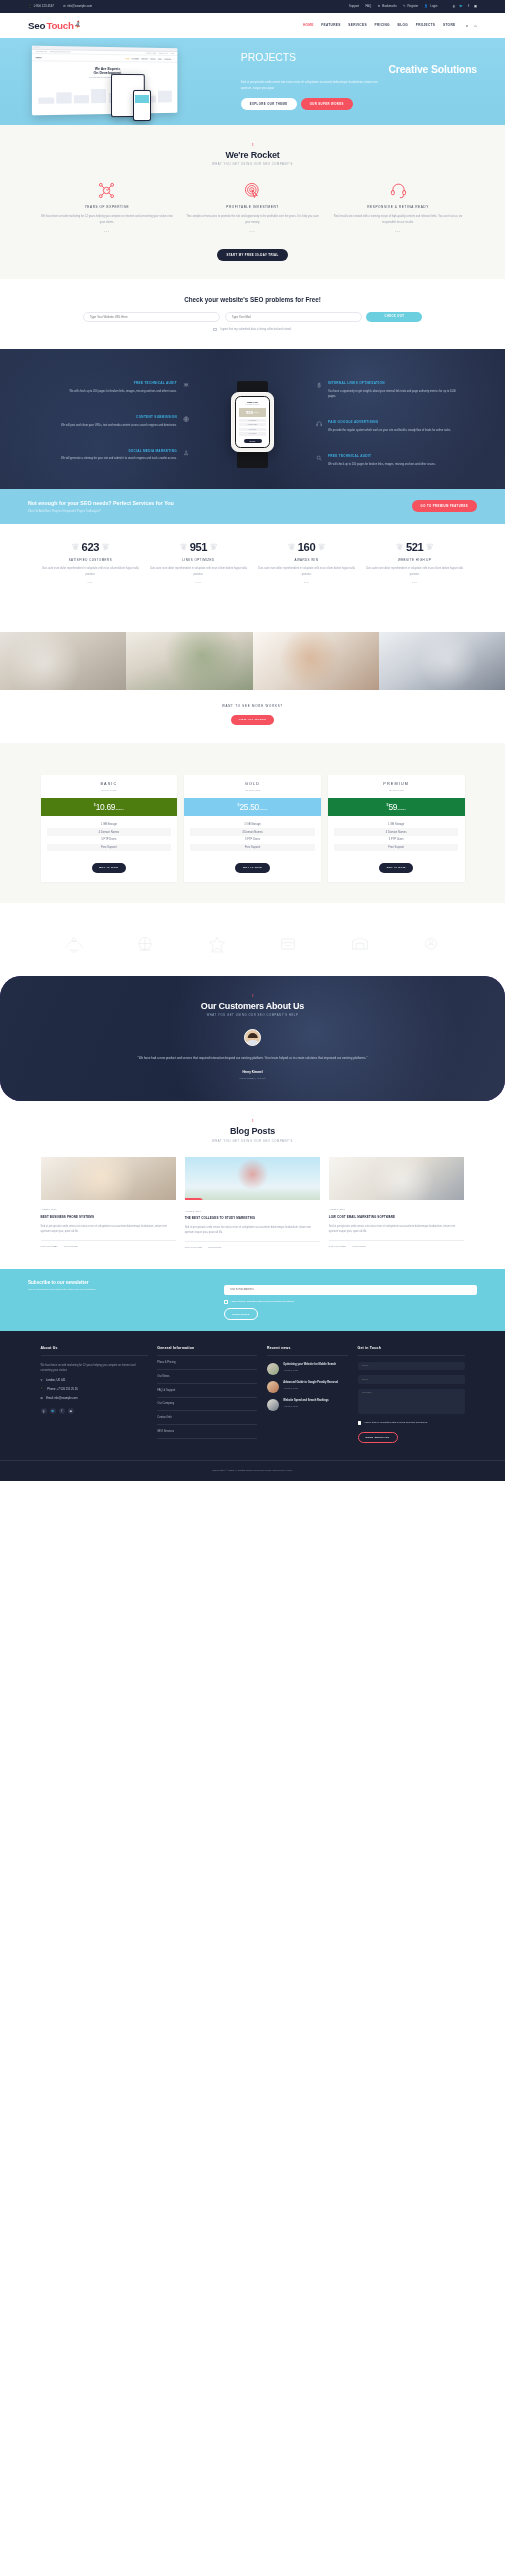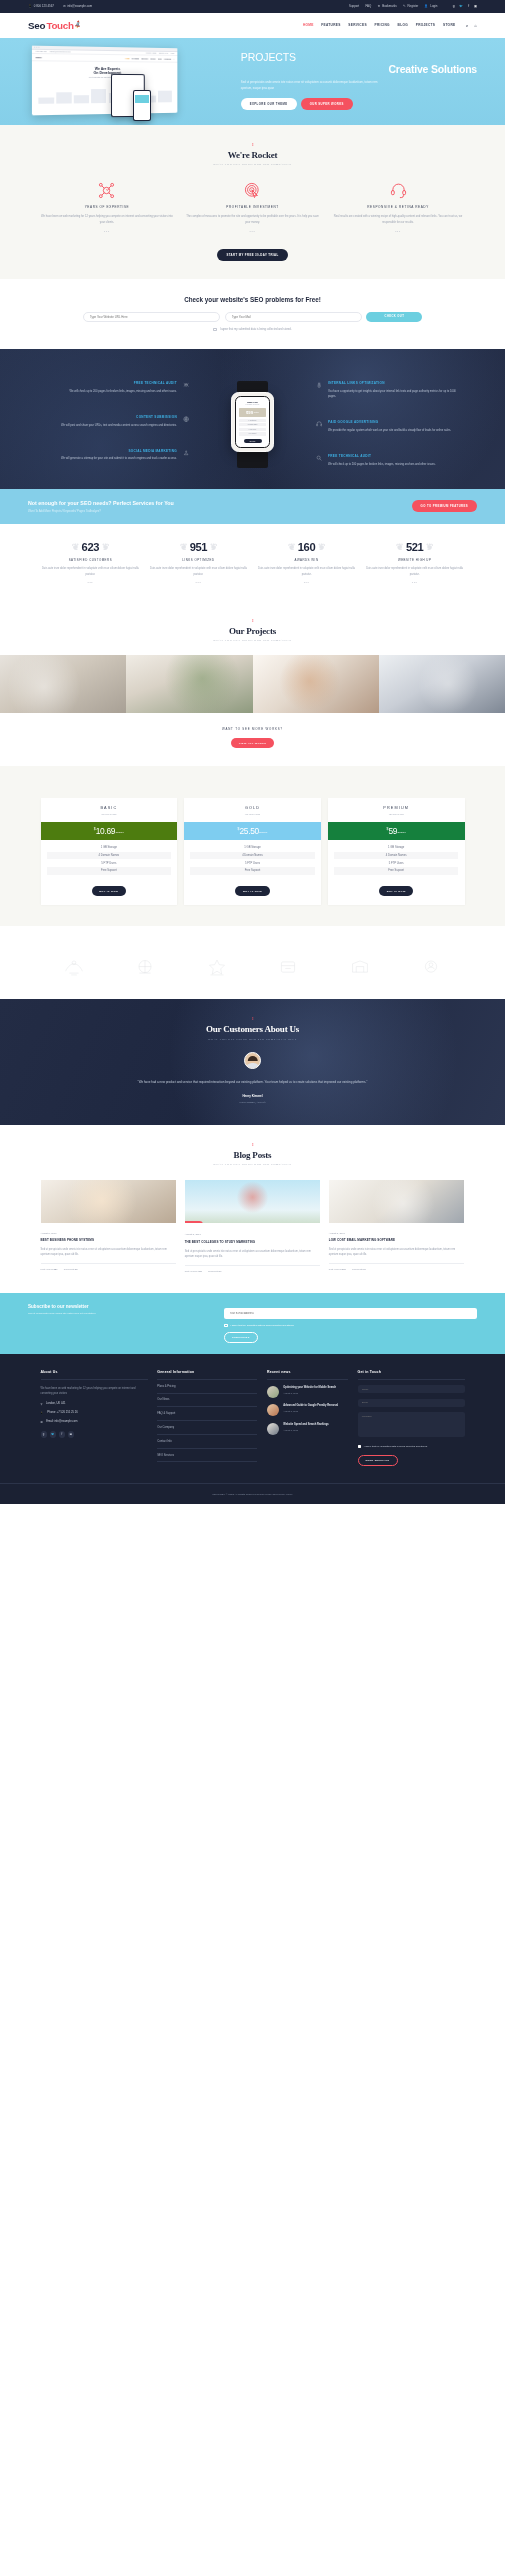--- a/index.html
+++ b/index.html
@@ -48,21 +48,21 @@
   .hero-right{flex:1;padding-left:9.8px;color:#fff;}
   .h-t1{font-size:10.5px;font-weight:300;letter-spacing:-0.1px;line-height:1.12;}
   .h-t2{font-size:10.5px;font-weight:bold;letter-spacing:-0.2px;line-height:1.12;text-align:right;}
   .h-p{font-size:2.9px;line-height:1.9;margin-top:4.9px;color:#eaf7fd;max-width:147px;}
   .h-btns{display:flex;gap:4.2px;margin-top:7px;}
   .btn{border:none;border-radius:28px;font-size:2.8px;font-weight:bold;letter-spacing:0.4px;padding:3.9px 9px;cursor:pointer;white-space:nowrap;}
   .btn-white{background:#fff;color:#3c4459;}
   .btn-red{background:#f5515f;color:#fff;}
   
   .sec{padding:18px 0;}
-  .sec-head{text-align:center;font-family:Liberation Serif, serif;}
+  .sec-head{text-align:center;}
   .tick{color:#f5515f;font-size:4.2px;letter-spacing:-0.7px;line-height:1;}
   .sec-title{font-size:9px;font-weight:bold;color:#1d2439;margin-top:2.8px;letter-spacing:-0.2px;}
   .sec-sub{font-size:2.7px;letter-spacing:0.6px;color:#9aa1b0;margin-top:3.5px;}
   
   .about{background:#f7f7f3;}
   .feat-row{display:flex;gap:12.6px;margin-top:14px;}
   .feat{flex:1;text-align:center;}
   .feat-ico{height:21px;display:flex;align-items:center;justify-content:center;}
   .feat-ico svg{width:17px;height:17px;stroke:#f5515f;fill:none;stroke-width:1.3;}
   .feat-t{font-size:3.1px;letter-spacing:0.6px;color:#3c4459;margin-top:4.2px;}
@@ -148,21 +148,21 @@
   .p-feats{padding:4.2px 6.3px 0;}
   .p-f{height:7.7px;display:flex;align-items:center;justify-content:center;font-size:2.7px;color:#6b7184;}
   .p-f.alt{background:#f6f6f7;}
   .p-foot{text-align:center;padding:7px 0 9px;}
   
   .clients{background:#fff;padding:17px 0 19.6px;}
   .cli-row{display:flex;gap:5.6px;margin-top:12.6px;align-items:center;}
   .cli{flex:1;height:24px;display:flex;align-items:center;justify-content:center;}
   .cli svg{width:28px;height:21px;stroke:#d9dbdf;fill:none;stroke-width:.8;}
   
-  .testi{background:#4c1d95;color:#fff;position:relative;padding:18px 4px 21px;overflow:hidden;}
+  .testi{background:#4c1d95;color:#fff;position:relative;padding:18px 4px 21px;overflow:hidden;border-radius:21px;}
   .testi:before{content:"";position:absolute;inset:0;background:
     radial-gradient(circle at 62% 45%,rgba(80,100,140,.5),transparent 45%),
     linear-gradient(115deg,#232c45 0%,#1e2740 45%,#2b3550 100%);}
   .testi>*{position:relative;}
   .testi .sec-title{color:#fff;}
   .testi .sec-sub{color:#9fb0c9;}
   .avatar{width:17px;height:17px;border-radius:50%;background:#e4c9ab;margin:11.2px auto 0;border:1.4px solid #fff;overflow:hidden;position:relative;}
   .av-face{position:absolute;left:50%;top:46%;transform:translate(-50%,-50%);width:10.5px;height:10.5px;border-radius:50%;background:#e8c6a4;}
   .av-hair{position:absolute;left:50%;top:22%;transform:translateX(-50%);width:10.5px;height:4.9px;border-radius:5.6px 5.6px 0 0;background:#3a2a20;}
   .av-body{position:absolute;left:50%;bottom:-1.4px;transform:translateX(-50%);width:14.7px;height:6.3px;border-radius:6.3px 6.3px 0 0;background:#dfe3ea;}
@@ -573,25 +573,20 @@
         <div class="cnt-num"><span class="laurel l">❦</span><span>521</span><span class="laurel r">❦</span></div>
         <div class="cnt-t">WEBSITE HIGH UP</div>
         <div class="cnt-p">Duis aute irure dolor reprehenderit in voluptate velit esse cilium dolore fugiat nulla pariatur.</div>
         <div class="dots">•••</div>
       </div>
     </div>
   </div>
 </div>
 
 <div class="projects">
-  <div class="wrap sec-head">
-    <div class="tick">⦙⦙</div>
-    <div class="sec-title">Our Projects</div>
-    <div class="sec-sub">WHAT YOU GET USING OUR SEO COMPANY'S</div>
-  </div>
   <div class="proj-row">
     <div class="proj">
         <div class="ph" style="background:linear-gradient(150deg,#e7e3dd,#cfc7bb 45%,#a8a095)"></div>
         <div class="ph" style="background:radial-gradient(circle at 35% 55%,rgba(255,255,255,.45),transparent 42%)"></div>
       </div>
     <div class="proj">
         <div class="ph" style="background:linear-gradient(160deg,#f0ece5,#d9d2c6 40%,#8e9a7e)"></div>
         <div class="ph" style="background:radial-gradient(circle at 60% 40%,rgba(120,150,100,.5),transparent 45%)"></div>
       </div>
     <div class="proj">

